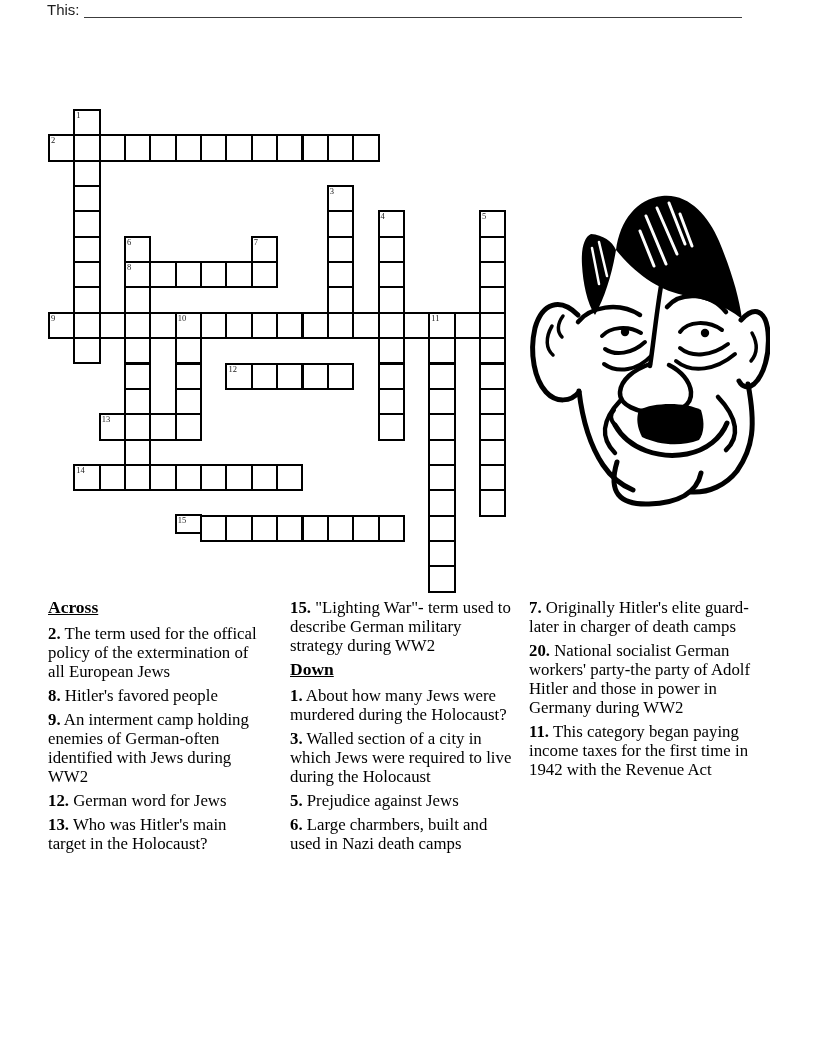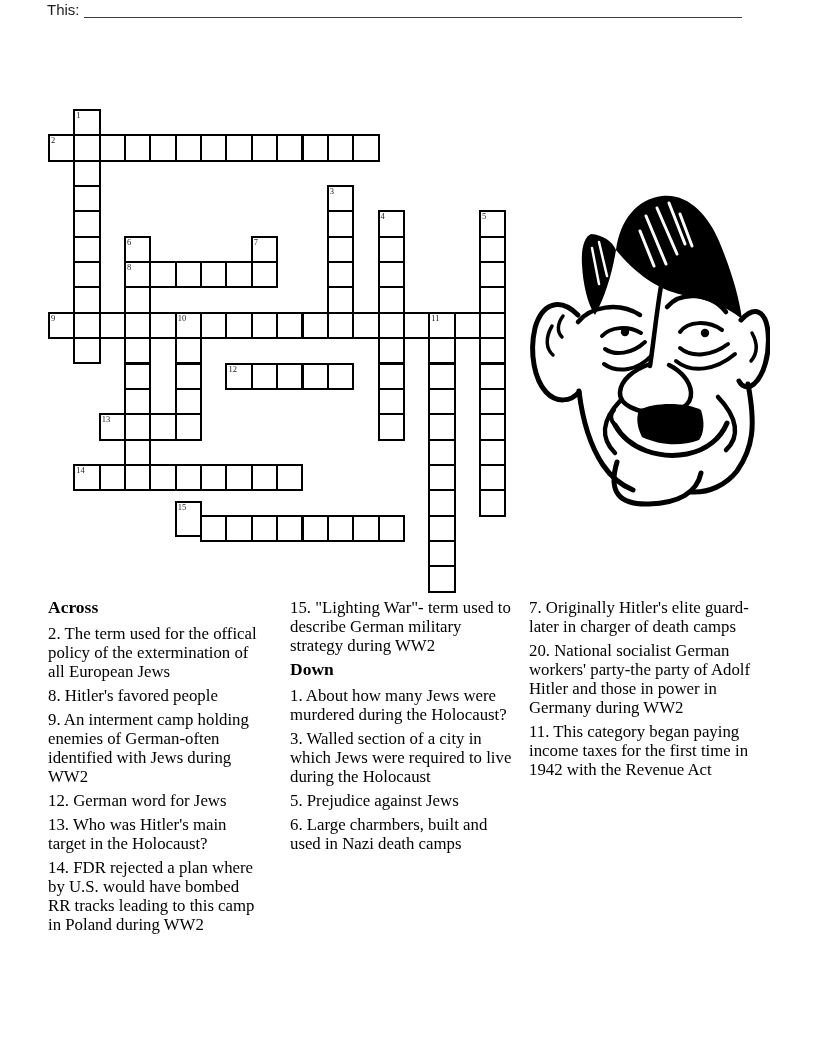--- a/index.html
+++ b/index.html
@@ -23,24 +23,24 @@
            font-family:"Liberation Serif", serif;font-size:8.5px;line-height:9px;color:#222;}
 
   
   .portrait{position:absolute;left:520px;top:186px;width:250px;height:330px;}
 
   
   .clue-col{position:absolute;top:598px;font-size:16.8px;line-height:19px;}
   .col-1{left:48px;width:216px;}
   .col-2{left:290px;width:222px;}
   .col-3{left:529px;width:230px;}
-  .clue-heading{font-weight:bold;font-size:17.5px;
+  .clue-heading{font-weight:bold;text-decoration:underline;font-size:17.5px;
                 margin:0 0 7px 0;}
   .clue{margin:0 0 5px 0;}
-  .clue b{font-weight:normal;}
+  .clue b{font-weight:bold;}
 </style>
 </head>
 <body>
 
 <div class="page">
 
   <div class="name-label">This:</div>
   <div class="name-line"></div>
 
 
@@ -170,21 +170,21 @@
       <div class="cell" style="left: 149.4px; top: 463.9px; height: 27.35px; width: 27.35px;"></div>
       <div class="cell" style="left: 174.75px; top: 463.9px; height: 27.35px; width: 27.35px;"></div>
       <div class="cell" style="left: 200.1px; top: 463.9px; height: 27.35px; width: 27.35px;"></div>
       <div class="cell" style="left: 225.45px; top: 463.9px; height: 27.35px; width: 27.35px;"></div>
       <div class="cell" style="left: 250.8px; top: 463.9px; height: 27.35px; width: 27.35px;"></div>
       <div class="cell" style="left: 276.15px; top: 463.9px; height: 27.35px; width: 27.35px;"></div>
       <div class="cell" style="left: 428.25px; top: 463.9px; height: 27.35px; width: 27.35px;"></div>
       <div class="cell" style="left: 478.95px; top: 463.9px; height: 27.35px; width: 27.35px;"></div>
       <div class="cell" style="left: 428.25px; top: 489.25px; height: 27.35px; width: 27.35px;"></div>
       <div class="cell" style="left: 478.95px; top: 489.25px; height: 27.35px; width: 27.35px;"></div>
-      <div class="cell" style="left: 174.75px; top: 501px; height: 36px; width: 27.35px;">
+      <div class="cell" style="left: 174.75px; top: 514px; height: 20px; width: 27.35px;">
         <span class="cellnum">15</span>
       </div>
       <div class="cell" style="left: 200.1px; top: 514.6px; height: 27.35px; width: 27.35px;"></div>
       <div class="cell" style="left: 225.45px; top: 514.6px; height: 27.35px; width: 27.35px;"></div>
       <div class="cell" style="left: 250.8px; top: 514.6px; height: 27.35px; width: 27.35px;"></div>
       <div class="cell" style="left: 276.15px; top: 514.6px; height: 27.35px; width: 27.35px;"></div>
       <div class="cell" style="left: 301.5px; top: 514.6px; height: 27.35px; width: 27.35px;"></div>
       <div class="cell" style="left: 326.85px; top: 514.6px; height: 27.35px; width: 27.35px;"></div>
       <div class="cell" style="left: 352.2px; top: 514.6px; height: 27.35px; width: 27.35px;"></div>
       <div class="cell" style="left: 377.55px; top: 514.6px; height: 27.35px; width: 27.35px;"></div>
@@ -240,21 +240,20 @@
     <path fill="#000" d="M119,224 C134,216 166,216 181,224 C185,237 184,247 179,254 C160,261 139,259 122,251 C117,241 116,232 119,224 Z"></path>
   </svg>
 
   <div class="clue-col col-1">
       <div class="clue-heading">Across</div>
       <div class="clue"><b>2.</b> The term used for the offical policy of the extermination of all European Jews</div>
       <div class="clue"><b>8.</b> Hitler's favored people</div>
       <div class="clue"><b>9.</b> An interment camp holding enemies of German-often identified with Jews during WW2</div>
       <div class="clue"><b>12.</b> German word for Jews</div>
       <div class="clue"><b>13.</b> Who was Hitler's main target in the Holocaust?</div>
-      <div class="clue"><b>14.</b> FDR rejected a plan where by U.S. would have bombed RR tracks leading to this camp in Poland during WW2</div>
     </div>
   <div class="clue-col col-2">
       <div class="clue"><b>15.</b> "Lighting War"- term used to describe German military strategy during WW2</div>
       <div class="clue-heading">Down</div>
       <div class="clue"><b>1.</b> About how many Jews were murdered during the Holocaust?</div>
       <div class="clue"><b>3.</b> Walled section of a city in which Jews were required to live during the Holocaust</div>
       <div class="clue"><b>5.</b> Prejudice against Jews</div>
       <div class="clue"><b>6.</b> Large charmbers, built and used in Nazi death camps</div>
     </div>
   <div class="clue-col col-3">

